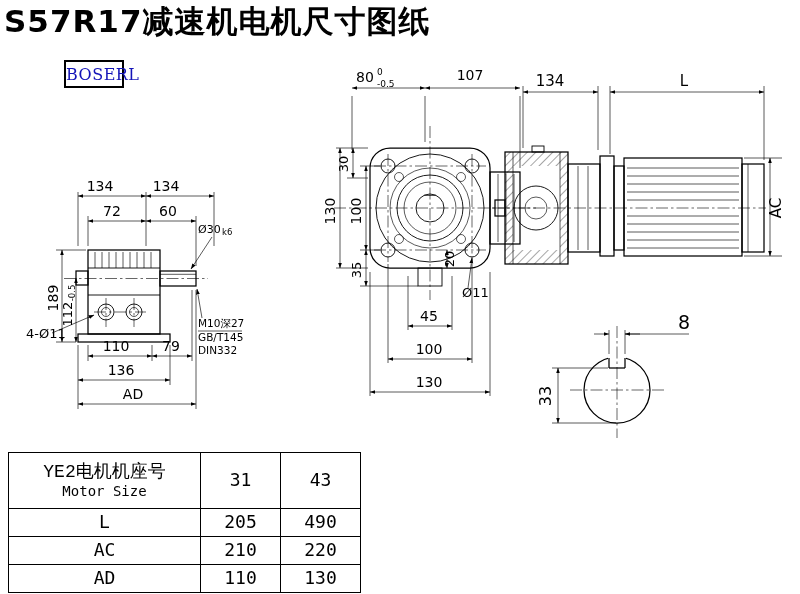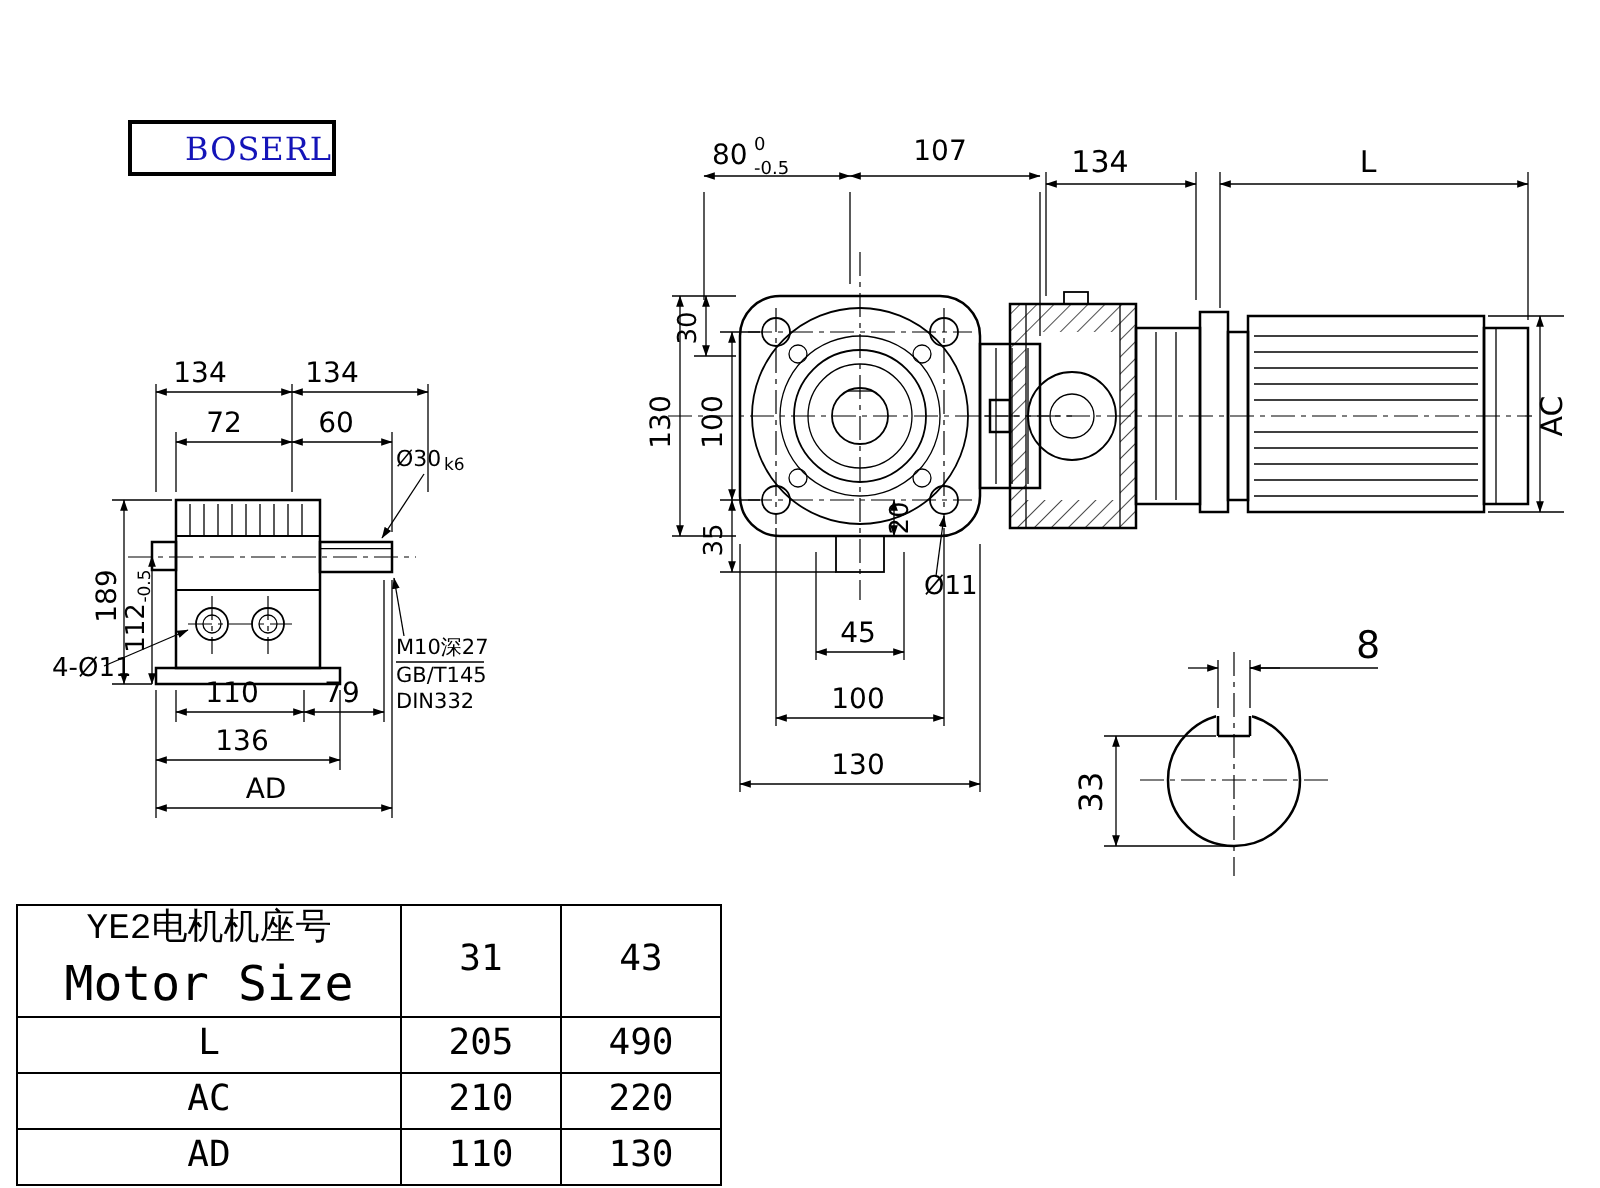--- a/index.html
+++ b/index.html
@@ -1,46 +1,47 @@
 <!DOCTYPE html>
 <html><head>
 <meta charset="utf-8">
 <style>
   *{margin:0;padding:0;box-sizing:border-box}
   html,body{width:800px;height:594px;background:#fff;overflow:hidden;
     font-family:"DejaVu Sans",sans-serif;color:#000}
   .page{position:relative;width:800px;height:594px;background:#fff}
   .page-title{position:absolute;left:4px;top:1px;font-size:31px;font-weight:bold;
     letter-spacing:1px;white-space:nowrap}
-  .logo-box{position:absolute;left:64px;top:60px;width:104px;height:28px;
-    border:2px solid #000;display:flex;align-items:center;justify-content:flex-end;background:#fff}
+  .logo-box{position:absolute;left:64px;top:60px;width:60px;height:28px;
+    border:2px solid #000;display:flex;align-items:center;justify-content:flex-start;background:#fff}
   .logo-text{font-family:"DejaVu Serif",serif;font-size:16px;color:#1414b8;letter-spacing:.5px}
   svg.drawing{position:absolute;left:0;top:0}
   
   .ol{fill:none;stroke:#000;stroke-width:1.25}
   .ol2{fill:none;stroke:#000;stroke-width:.9}
   .thin{fill:none;stroke:#000;stroke-width:.65}
   .cl{fill:none;stroke:#000;stroke-width:.6;stroke-dasharray:12 3 2.5 3}
   .hatchrect{fill:url(#hatch);stroke:none}
   .dimtxt{fill:#000;font-size:14px;font-family:"DejaVu Sans",sans-serif}
   .t13{font-size:13px}.t11{font-size:11px}.t10{font-size:10.5px}.t9{font-size:9px}
   .t8{font-size:8.5px}.t16{font-size:16px}.t19{font-size:19px}.t15{font-size:15px}
   
   .spec-table{position:absolute;left:8px;top:452px;border-collapse:collapse;table-layout:fixed;
     background:#fff;font-family:"DejaVu Sans Mono","DejaVu Sans",monospace}
   .spec-table td{border:1.5px solid #000;text-align:center;vertical-align:middle;
     font-size:18px;line-height:1.25;padding:1px 2px}
   .hdr-cn{font-size:18px;font-family:Liberation Mono, monospace}
-  .hdr-en{font-size:24px}
+  .hdr-en{font-size:14px}
 </style>
 </head>
 <body>
 
 <div class="page">
 
+  <div class="page-title">S57R17减速机电机尺寸图纸</div>
 
   <div class="logo-box">
     <span class="logo-text">BOSERL</span>
   </div>
 
   <svg class="drawing" width="800" height="594" viewBox="0 0 800 594">
     <defs>
       <marker id="arrow" viewBox="0 0 10 8" refX="9.5" refY="4" markerWidth="9" markerHeight="7" orient="auto-start-reverse">
         <path d="M0,0.6 L10,4 L0,7.4 Z" fill="#000"></path>
       </marker>

